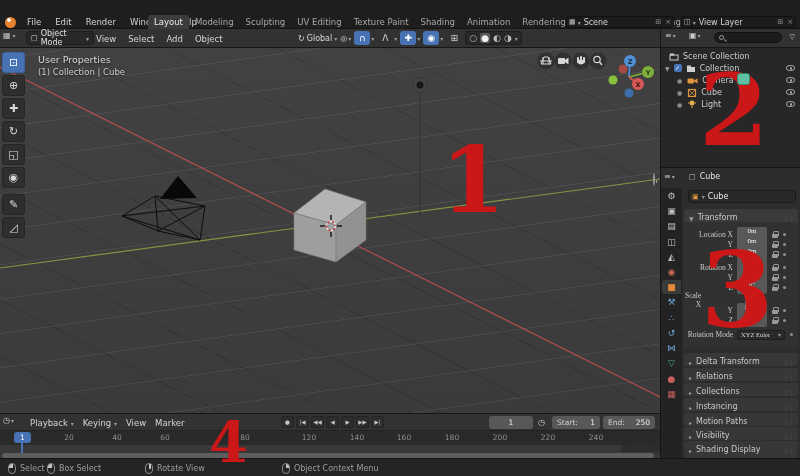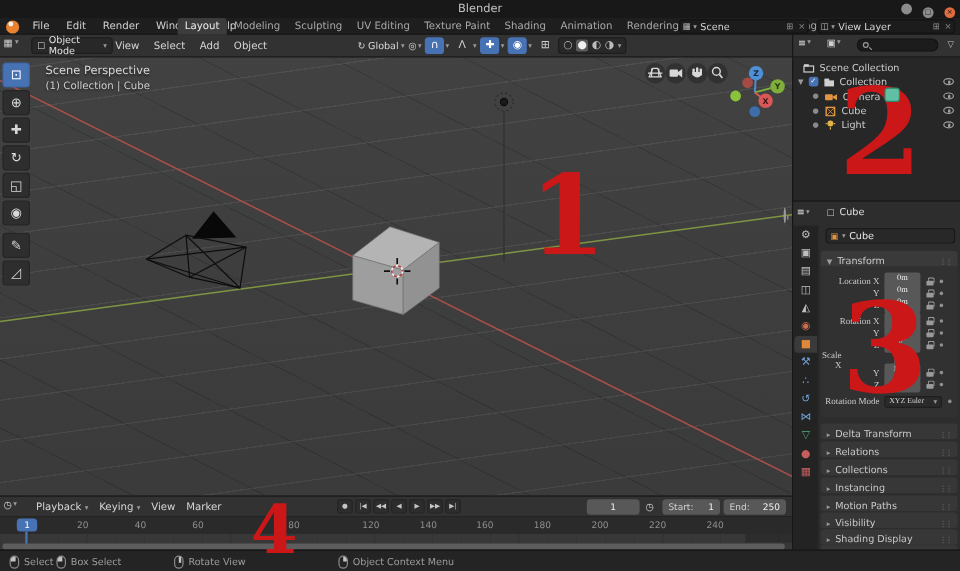--- a/index.html
+++ b/index.html
@@ -107,28 +107,20 @@
 
   
   .annot { position:absolute; font-family:"DejaVu Serif","Liberation Serif",serif; font-weight:700; color:#cb1717; line-height:1; z-index:50; pointer-events:none; }
   .tealbadge { position:absolute; left:737px; top:73px; width:13px; height:12px; background:#5fc0a3; border:1px solid #2e8a6e; border-radius:3px; z-index:60; }
 </style>
 </head>
 <body>
 
 <div id="app">
 
-  <div class="titlebar a">
-    <div class="title">Blender</div>
-    <div class="a" style="right:4px;top:3px;">
-      <span class="winbtn" style="background:#8c8c8c;"></span>
-      <span class="winbtn" style="background:#8c8c8c;">▢</span>
-      <span class="winbtn" style="background:#e06b3f;">×</span>
-    </div>
-  </div>
 
   <div class="menubar a">
     <span class="logo"></span>
     <div class="menus">
       <span>File</span>
       <span>Edit</span>
       <span>Render</span>
       <span>Window</span>
       <span>Help</span>
     </div>
@@ -306,21 +298,21 @@
         <circle cx="629" cy="45" r="4.5" fill="#3e6ea8"></circle>
         <circle cx="630" cy="13" r="6" fill="#4e8fd5"></circle>
         <circle cx="648" cy="24" r="6" fill="#7fae3a"></circle>
         <circle cx="638" cy="36" r="6" fill="#d95757"></circle>
         <text x="630" y="15.5" text-anchor="middle" fill="#16293d">Z</text>
         <text x="648" y="26.5" text-anchor="middle" fill="#223512">Y</text>
         <text x="638" y="38.5" text-anchor="middle" fill="#3d1414">X</text>
       </g>
     </svg>
 
-    <div class="vp-text1">Scene Perspective</div>
+    <div class="vp-text1">User Properties</div>
     <div class="vp-text2">(1) Collection | Cube</div>
 
     <div class="tools">
       <span class="tool active">⊡</span>
       <span class="tool">⊕</span>
       <span class="tool">✚</span>
       <span class="tool">↻</span>
       <span class="tool">◱</span>
       <span class="tool">◉</span>
       <span class="tool" style="margin-top:4px;">✎</span>

